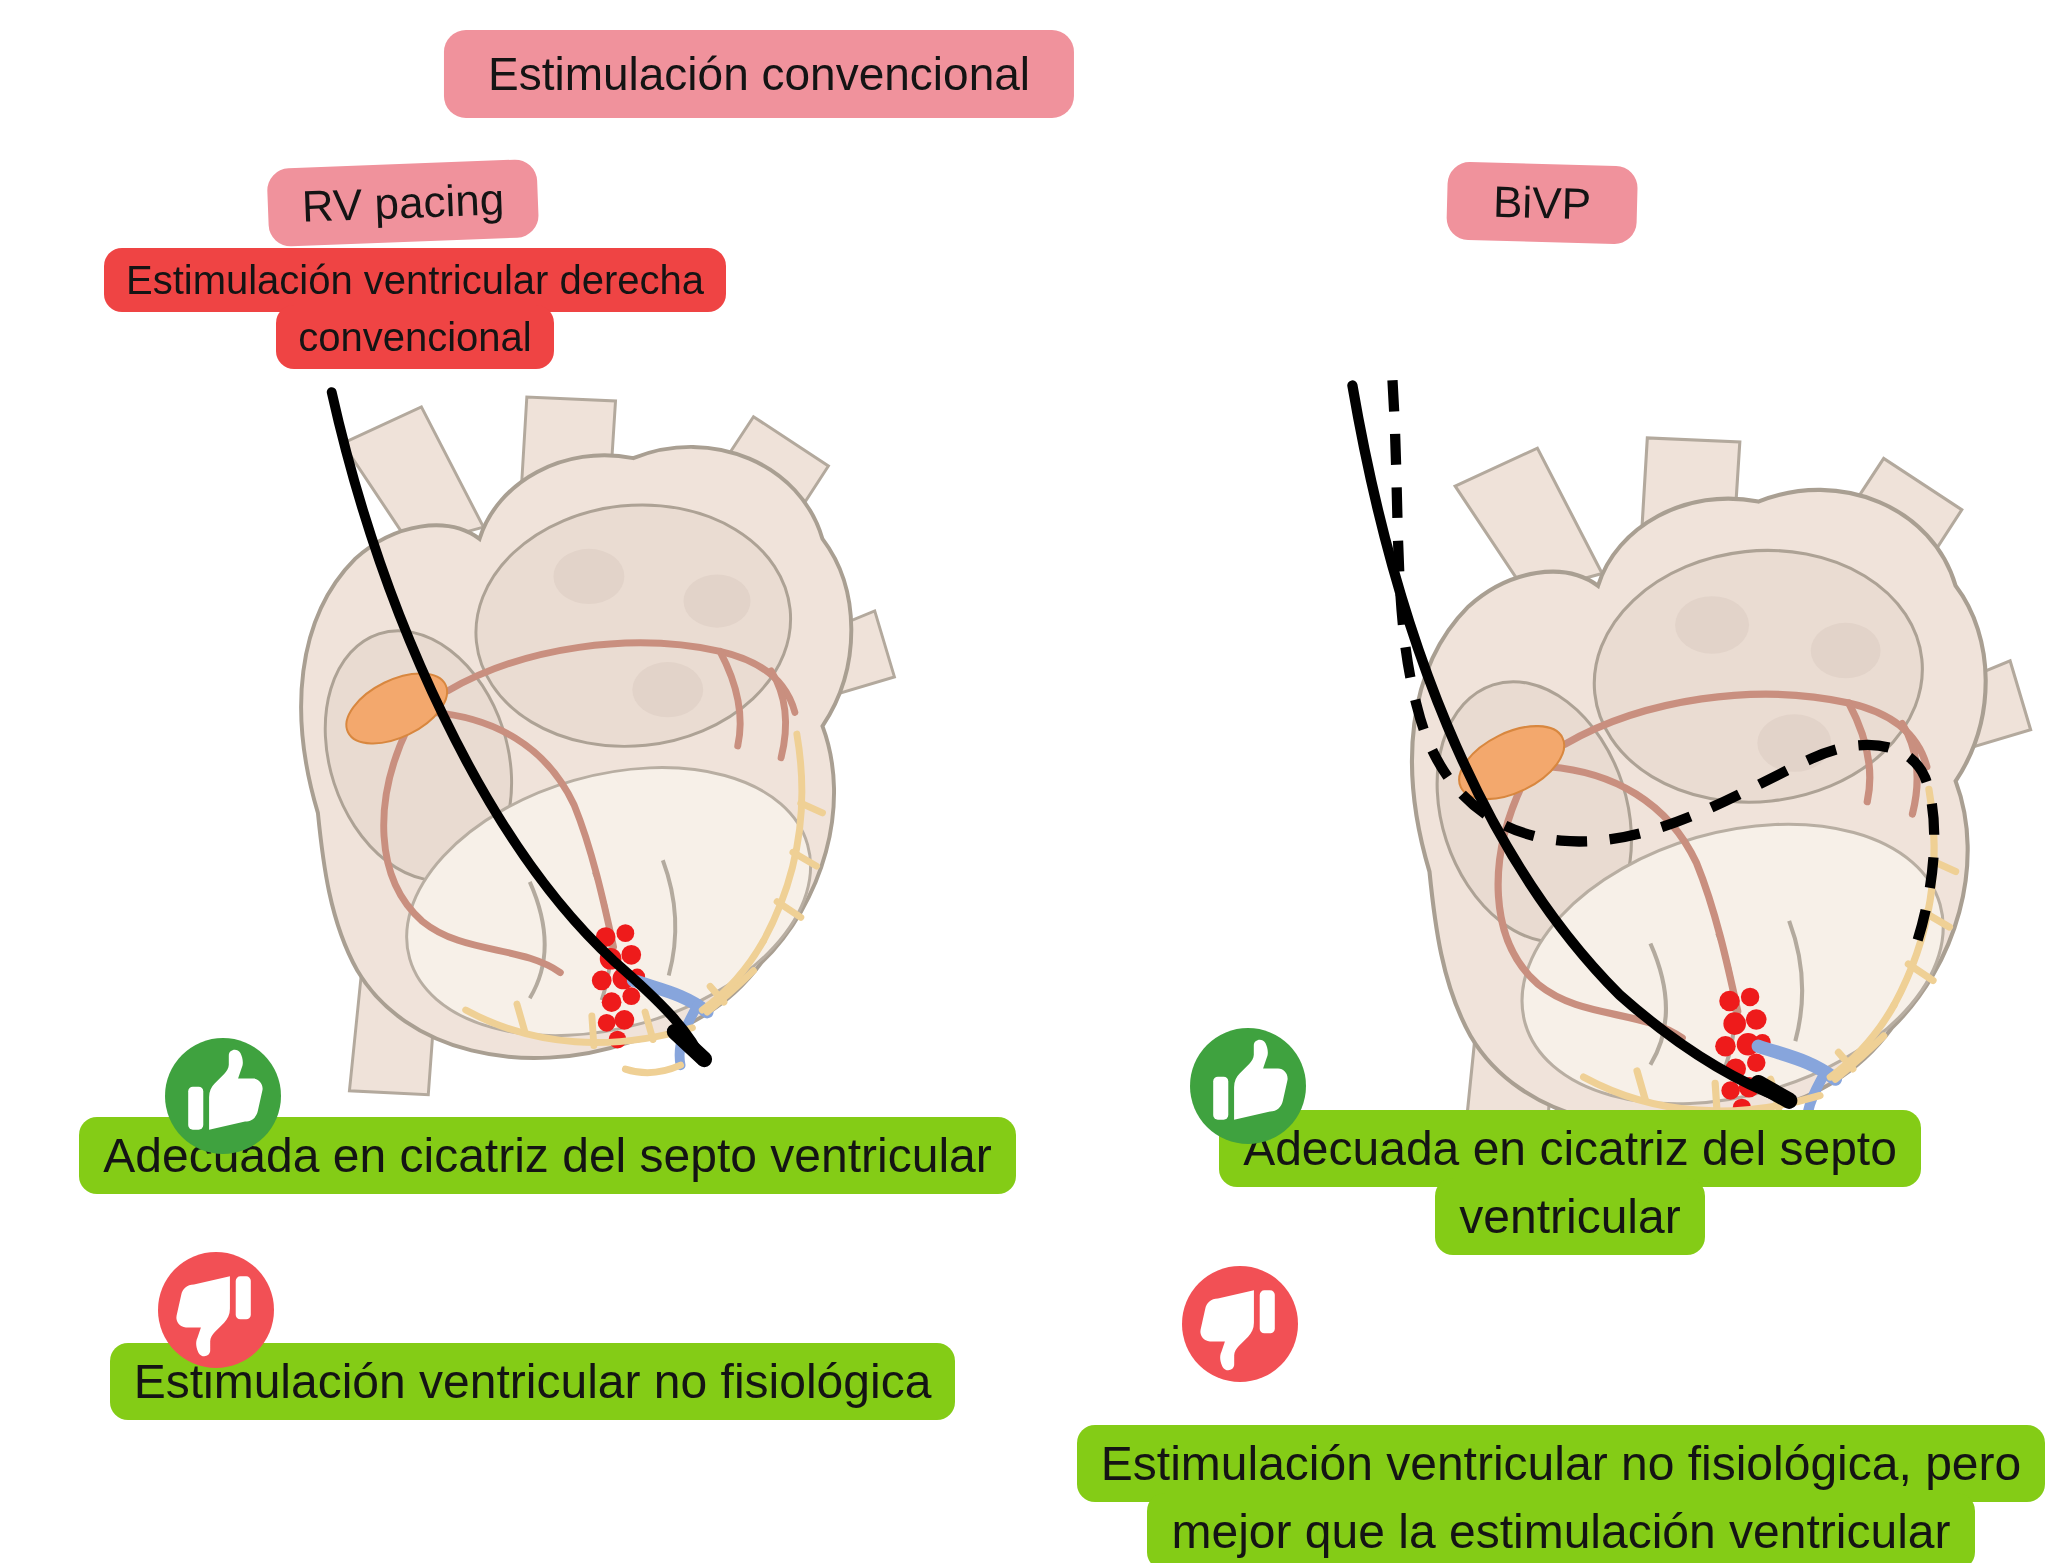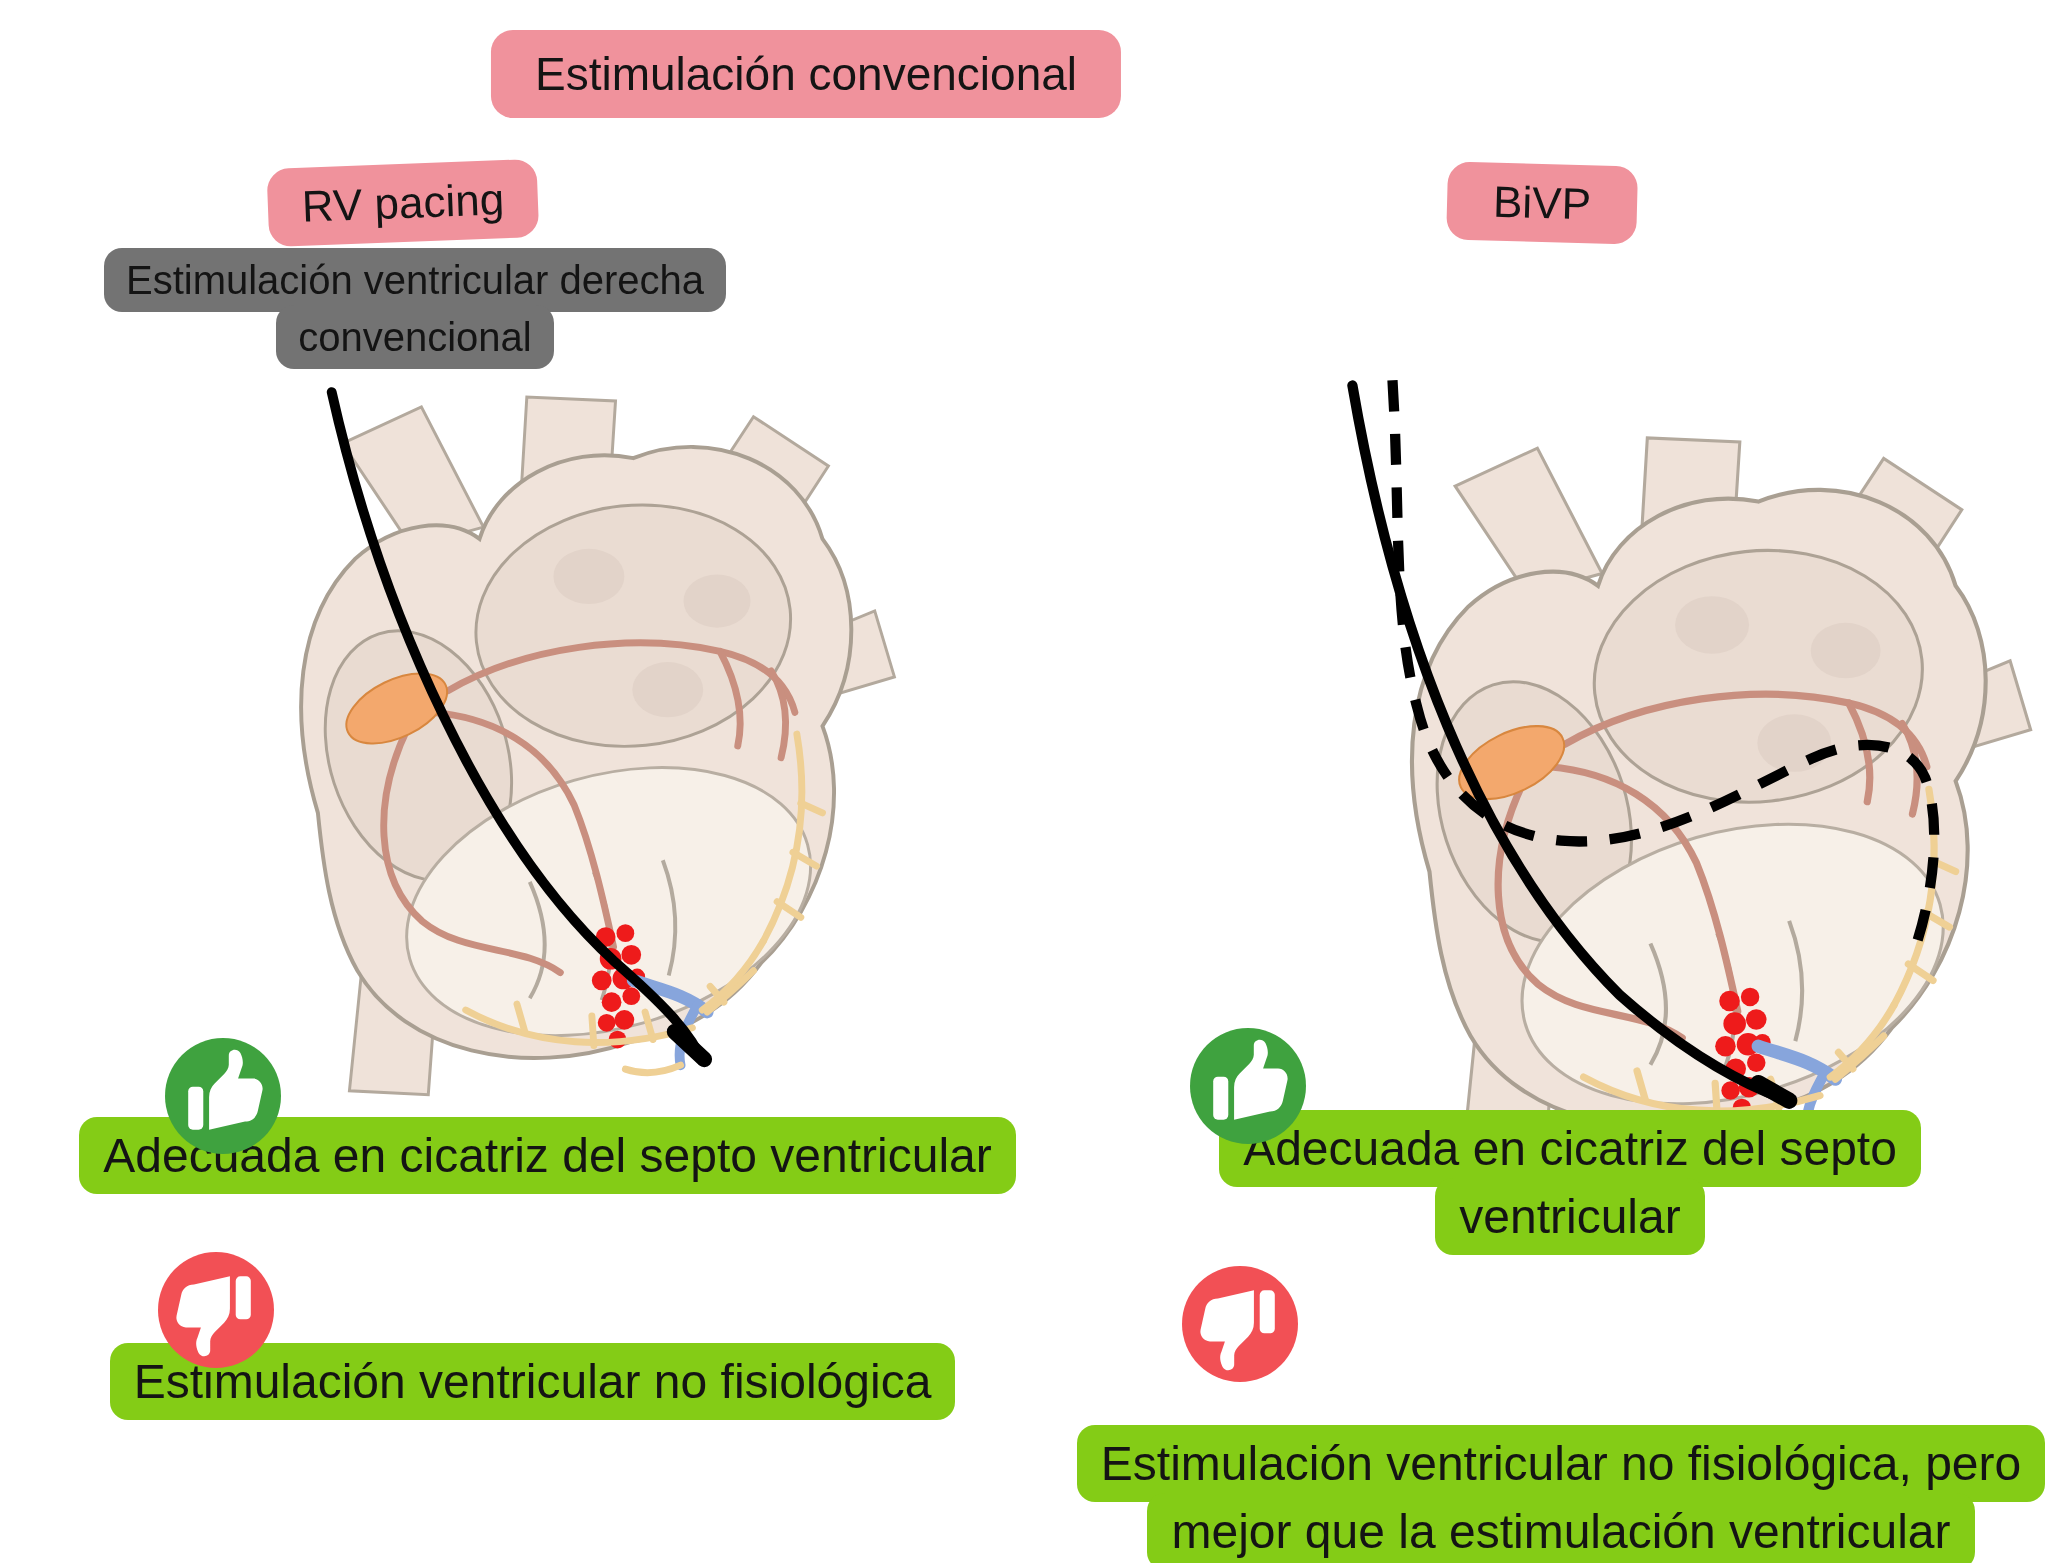--- a/index.html
+++ b/index.html
@@ -5,32 +5,32 @@
   html,body{margin:0;padding:0;background:#ffffff;}
   .canvas{
     position:relative;width:2063px;height:1563px;overflow:hidden;background:#ffffff;
     font-family:"Liberation Sans","DejaVu Sans",sans-serif;color:#141414;
   }
   .pill{
     position:absolute;display:inline-block;white-space:nowrap;
     background:#F0929C;border-radius:22px;text-align:center;
   }
   .pill.title{left:759px;top:30px;transform:translateX(-50%);
-    font-size:46px;padding:17px 44px;margin-left:47px;}
+    font-size:46px;padding:17px 44px;}
   .pill.heading-left{left:403px;top:164px;transform:translateX(-50%) rotate(-2.2deg);
     font-size:44px;padding:14px 34px;}
   .pill.heading-right{left:1542px;top:164px;transform:translateX(-50%) rotate(1.5deg);
     font-size:44px;padding:14px 46px;}
   .wrapbox{position:absolute;text-align:center;line-height:1.42;}
   .wrapbox span{
     -webkit-box-decoration-break:clone;box-decoration-break:clone;
     border-radius:18px;
   }
   .subtitle{font-size:40px;}
-  .subtitle span{background:#737373;padding:10px 22px;}
+  .subtitle span{background:#ef4444;padding:10px 22px;}
   .subtitle.left{left:70px;top:252px;width:690px;}
   .subtitle.right{left:1030px;top:252px;width:950px;}
   .advantage{font-size:48px;}
   .advantage span{background:#84cc16;padding:12px 24px;}
   .advantage.left{left:10px;top:1122px;width:1075px;}
   .advantage.right{left:1170px;top:1115px;width:800px;}
   .disadvantage{font-size:48px;}
   .disadvantage span{background:#84cc16;padding:12px 24px;}
   .disadvantage.left{left:45px;top:1348px;width:975px;}
   .disadvantage.right{left:1066px;top:1430px;width:990px;}

